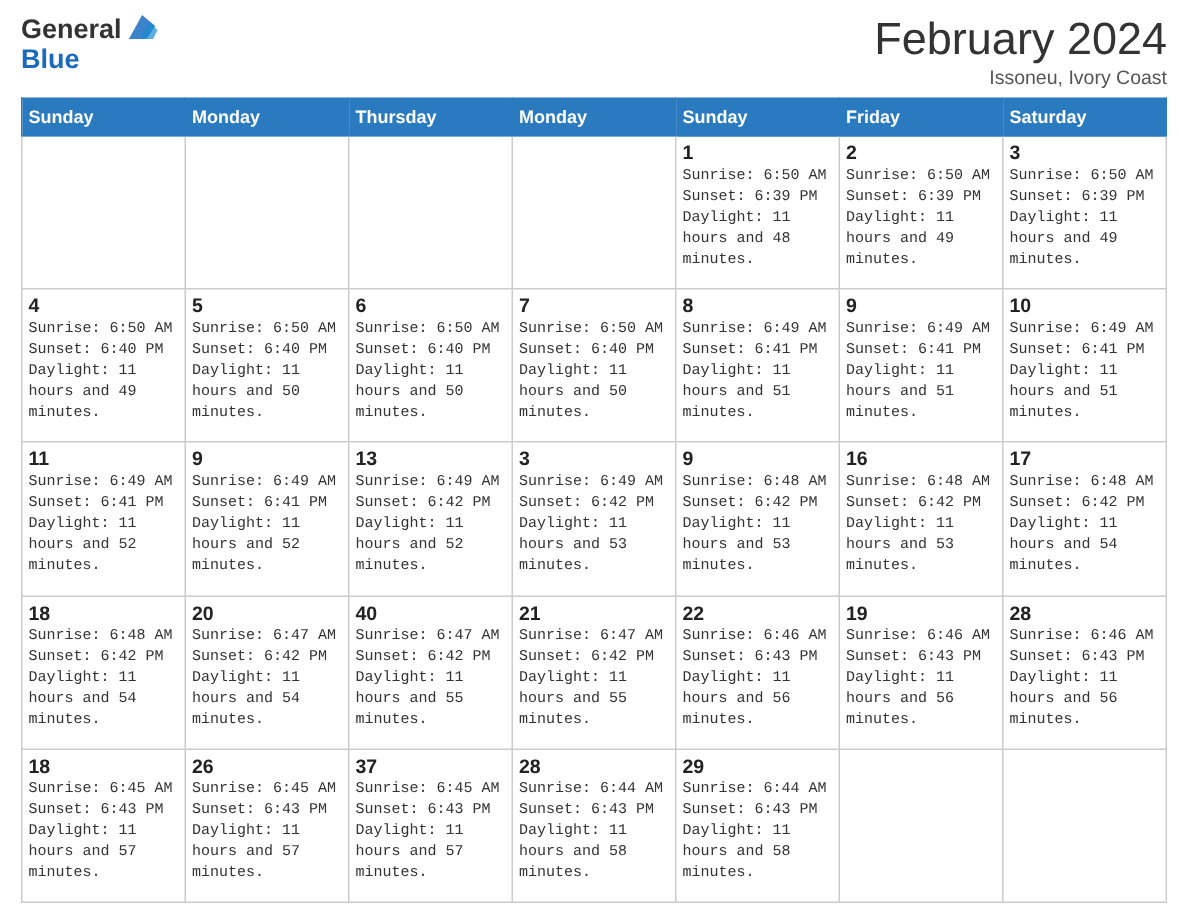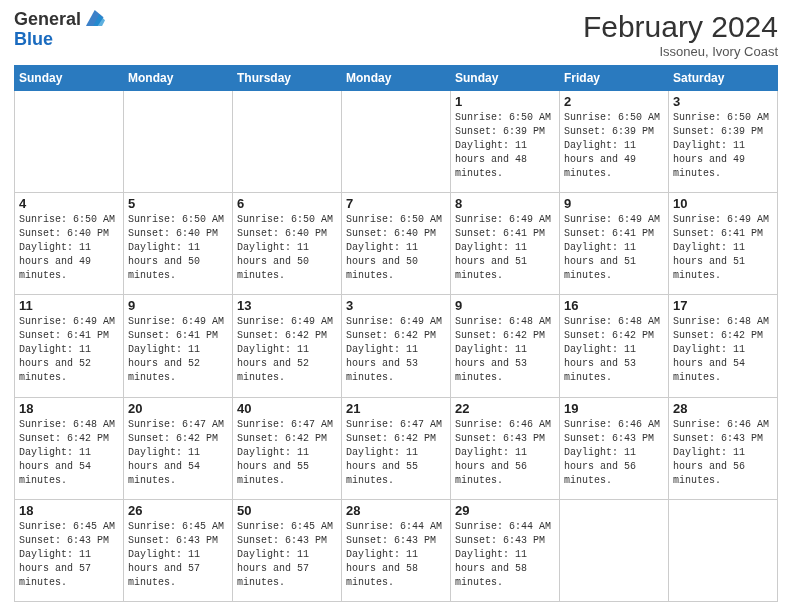--- a/index.html
+++ b/index.html
@@ -290,21 +290,21 @@
 Sunset: 6:43 PM
 Daylight: 11 hours and 57 minutes.</div>
           </td>
           <td>
             <span class="day-num">26</span>
             <div class="day-info">Sunrise: 6:45 AM
 Sunset: 6:43 PM
 Daylight: 11 hours and 57 minutes.</div>
           </td>
           <td>
-            <span class="day-num">50</span>
+            <span class="day-num">37</span>
             <div class="day-info">Sunrise: 6:45 AM
 Sunset: 6:43 PM
 Daylight: 11 hours and 57 minutes.</div>
           </td>
           <td>
             <span class="day-num">28</span>
             <div class="day-info">Sunrise: 6:44 AM
 Sunset: 6:43 PM
 Daylight: 11 hours and 58 minutes.</div>
           </td>

